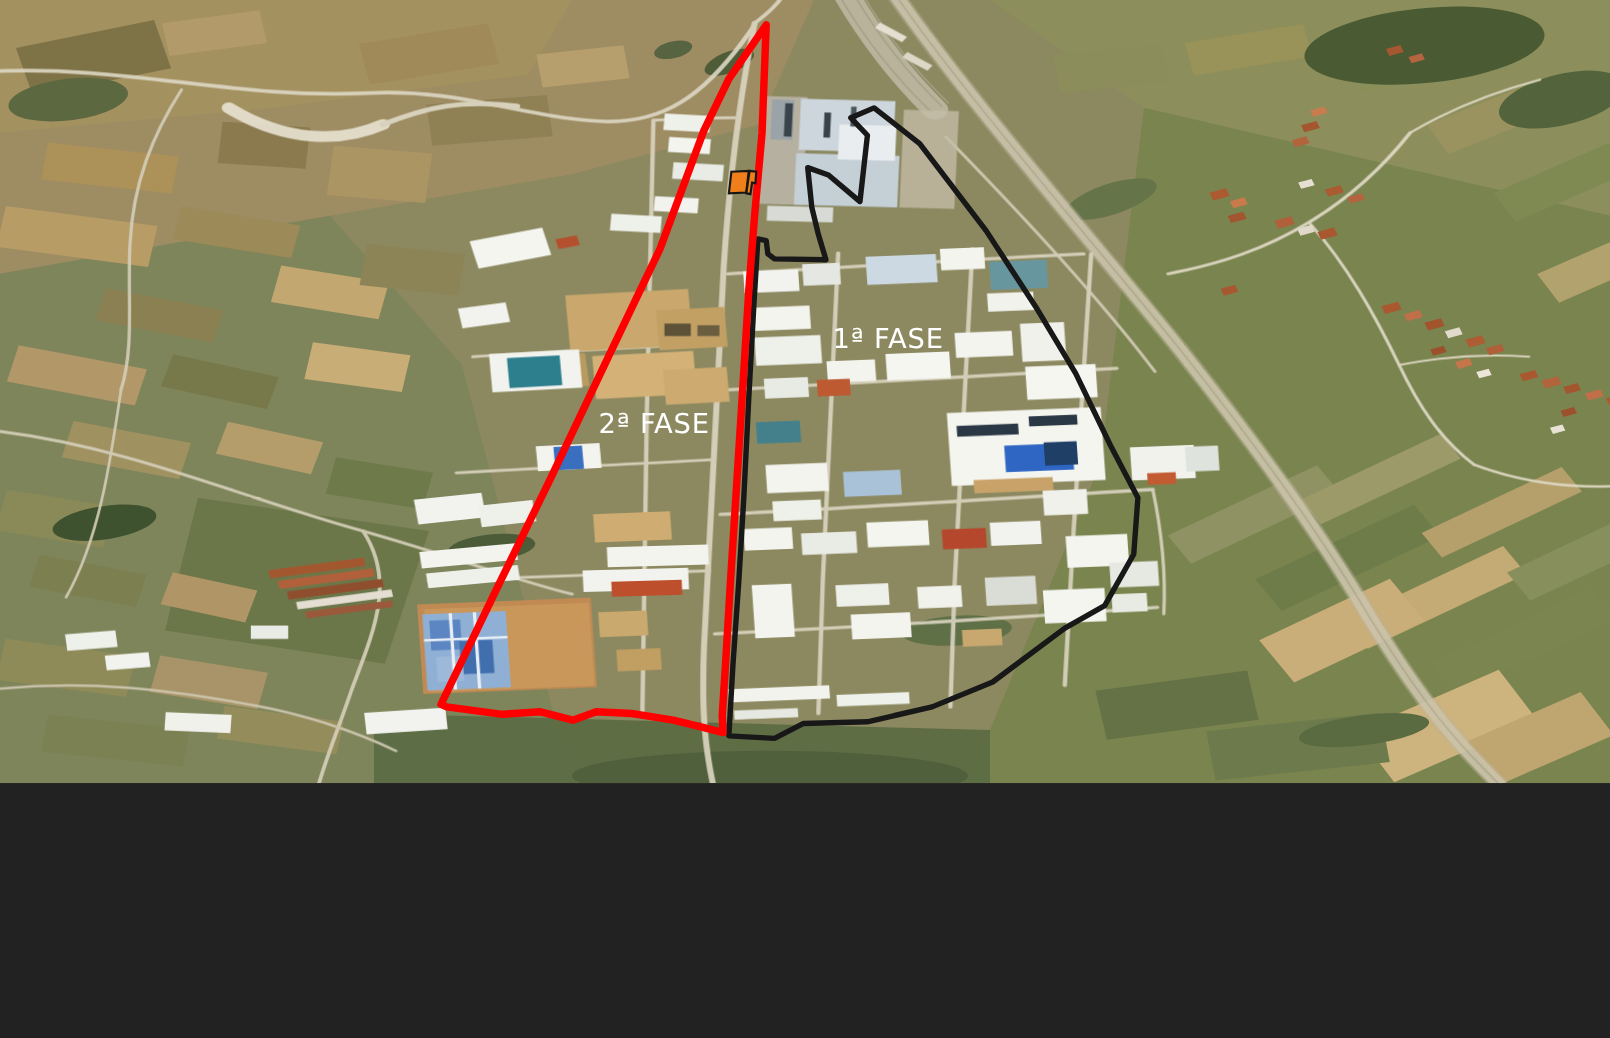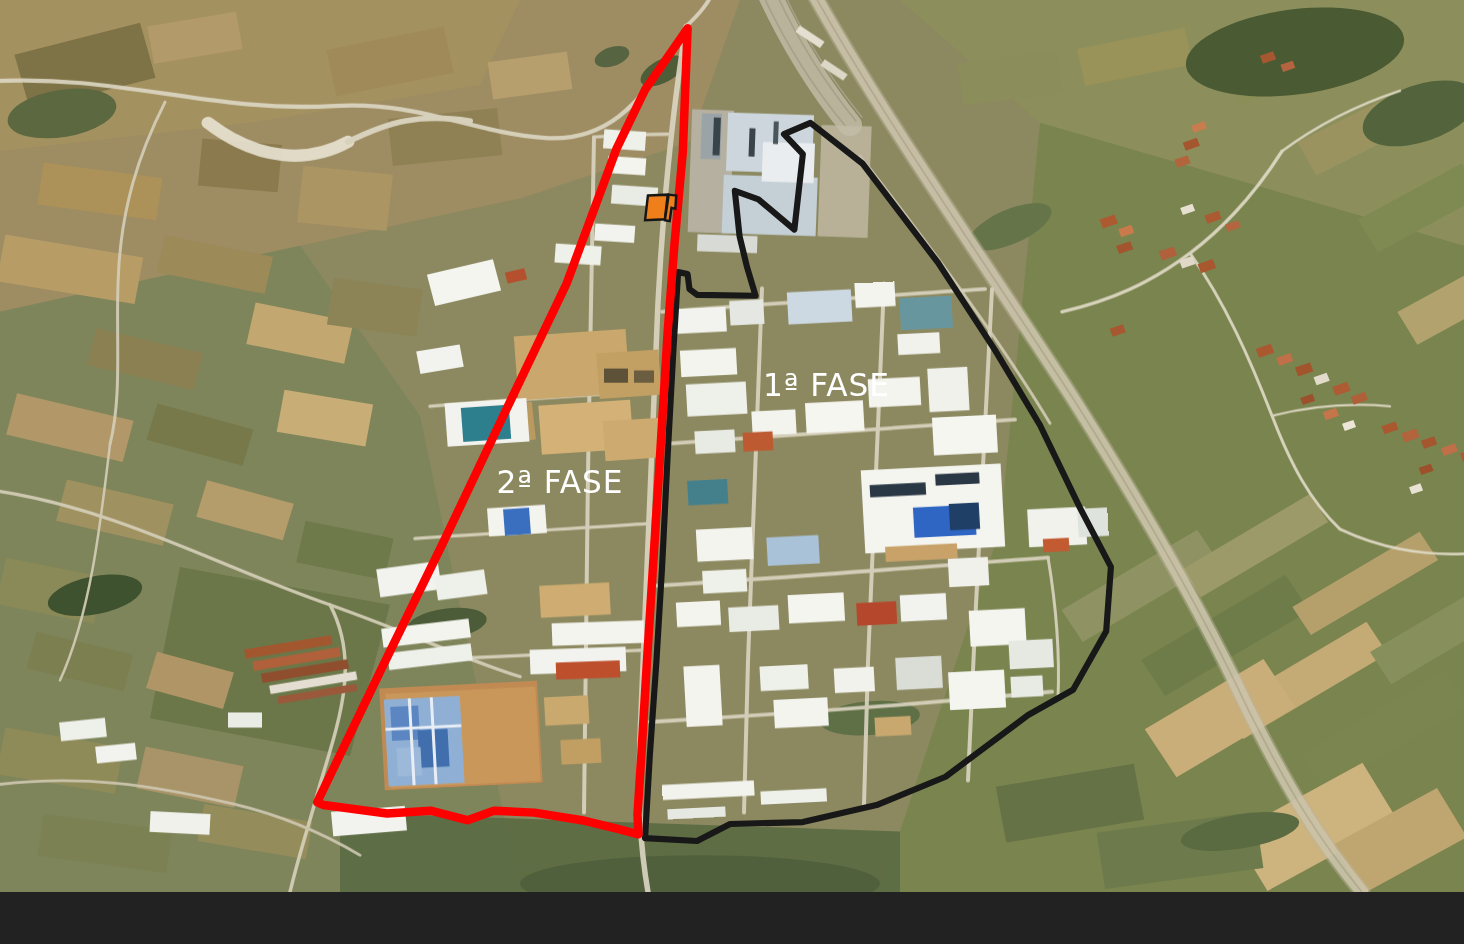--- a/index.html
+++ b/index.html
@@ -1,16 +1,16 @@
 <!DOCTYPE html>
 <html><head>
 <meta charset="utf-8">
 <style>
   html,body{margin:0;padding:0;background:#222;}
-  .stage{position:relative;width:1464px;height:892px;overflow:hidden;background:#8c8960;
+  .stage{position:relative;width:1464px;height:712px;overflow:hidden;background:#8c8960;
          font-family:"DejaVu Sans",sans-serif;}
   .stage svg{position:absolute;left:0;top:0;width:100%;height:100%;display:block;}
   .fase-label{font-family:"DejaVu Sans","Liberation Sans",sans-serif;font-size:33px;
               letter-spacing:1px;paint-order:stroke;}
   .outline{fill:none;stroke-linejoin:round;stroke-linecap:round;}
   .p2{stroke-width:9px;}
   .p1{stroke-width:6.5px;}
   .marker{stroke-width:2.6px;stroke-linejoin:miter;}
 </style>
 </head>

